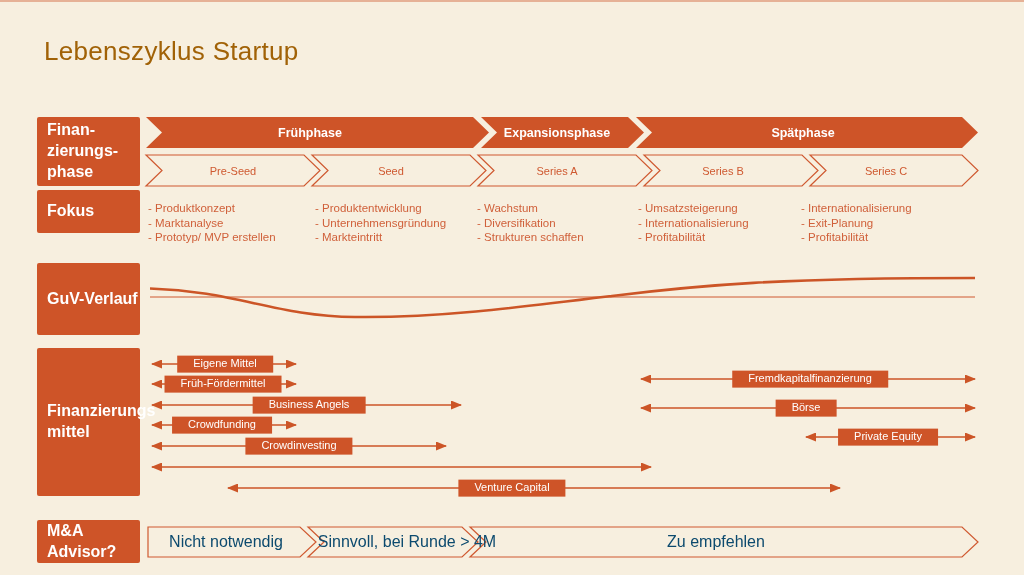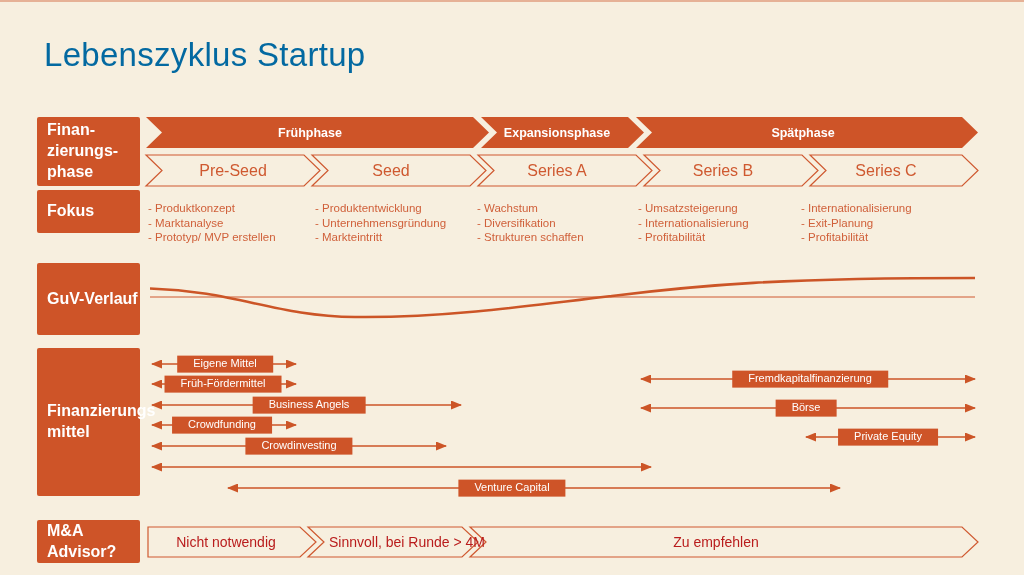--- a/index.html
+++ b/index.html
@@ -1,33 +1,33 @@
 <!DOCTYPE html>
 <html><head>
 <meta charset="utf-8">
 <style>
   html,body{margin:0;padding:0;}
   body{font-family:"Liberation Sans","DejaVu Sans",sans-serif;}
   #stage{position:relative;width:1024px;height:575px;background:#f7efdf;overflow:hidden;}
   #top-line{position:absolute;top:0;left:0;width:1024px;height:2px;background:rgba(206,84,40,.4);}
-  #title{position:absolute;left:44px;top:36px;font-size:33px;font-weight:500;color:#0369a1;letter-spacing:.3px;text-align:right;}
+  #title{position:absolute;left:44px;top:36px;font-size:26px;font-weight:500;color:#a16207;letter-spacing:.3px;text-align:right;}
   .side-box{position:absolute;left:37px;width:103px;background:#ce5428;color:#fff;
     font-size:16px;font-weight:bold;line-height:1.3;display:flex;align-items:center;
     padding-left:10px;box-sizing:border-box;white-space:pre-line;border-radius:2px;}
   #svg-layer{position:absolute;left:0;top:0;}
   .phase-label{position:absolute;transform:translate(-50%,-50%);color:#fff;
     font-size:12.5px;font-weight:bold;white-space:nowrap;text-align:center;}
   .stage-label{position:absolute;transform:translate(-50%,-50%);color:#cf5930;
-    font-size:16px;white-space:nowrap;}
+    font-size:11px;white-space:nowrap;}
   .fokus-col{position:absolute;top:201px;font-size:11.5px;line-height:14.5px;
     color:#d0603a;white-space:nowrap;}
   .arrow-label{position:absolute;transform:translate(-50%,-50%);background:#ce5428;
     color:#fff;font-size:11px;line-height:1.25;padding:1px 16px 2px;white-space:nowrap;}
-  .ma-label{position:absolute;transform:translate(-50%,-50%);color:#b91c1c;
-    font-size:14px;white-space:nowrap;}
+  .ma-label{position:absolute;transform:translate(-50%,-50%);color:#0c4a6e;
+    font-size:16px;white-space:nowrap;}
 </style>
 </head>
 <body>
 
 <div id="stage">
   <div id="top-line"></div>
   <div id="title">Lebenszyklus Startup</div>
 
   <div class="side-box" style="top:117px;height:69px;">Finan-
 zierungs-

